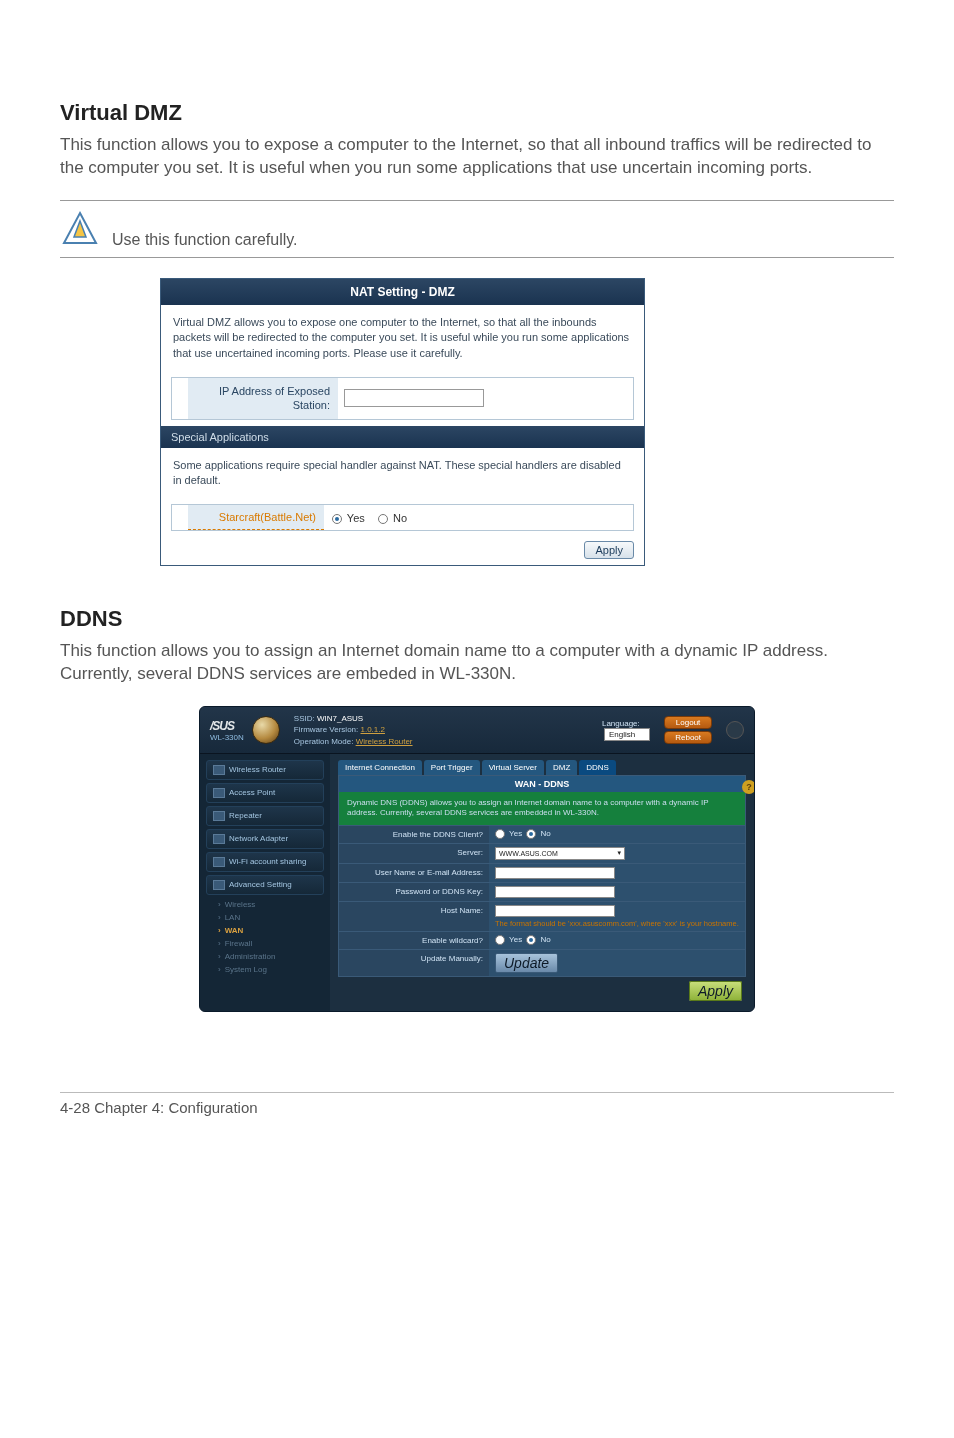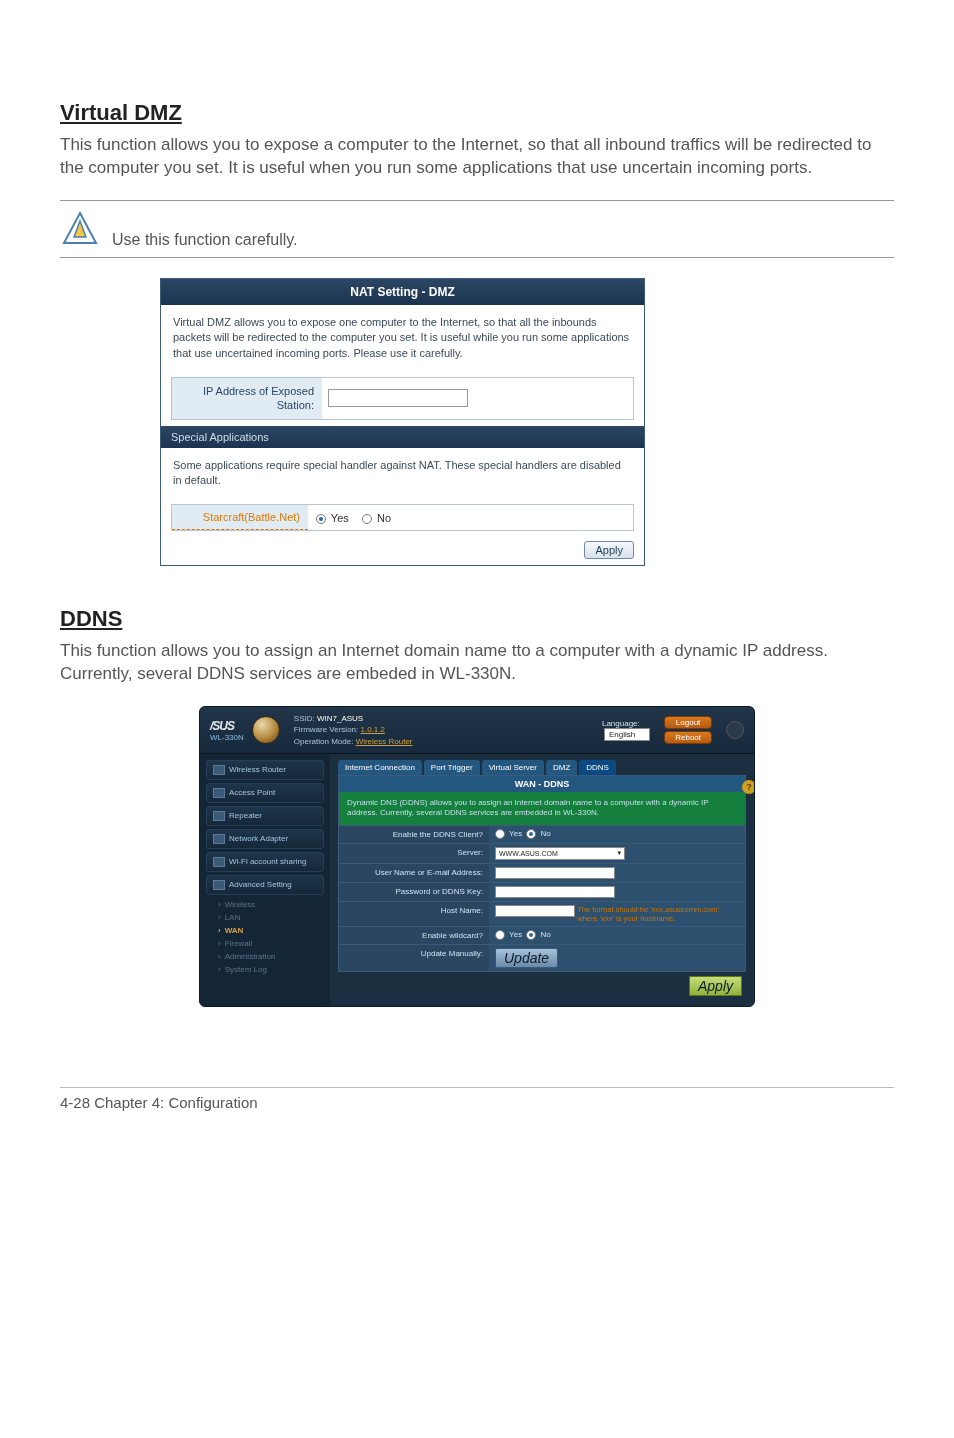--- a/index.html
+++ b/index.html
@@ -9,21 +9,20 @@
     width: 954px;
     margin: 0 auto;
     padding: 100px 60px 40px 60px;
     color: #333;
   }
   .section-heading {
     font-size: 22px;
     font-weight: bold;
     color: #222;
     margin-bottom: 8px;
-    text-decoration: underline;
   }
   .section-desc {
     font-size: 17px;
     color: #555;
     line-height: 1.35;
     margin-bottom: 20px;
   }
   .note-box {
     display: flex;
     align-items: flex-end;
@@ -61,20 +60,21 @@
     padding: 10px 12px;
     font-size: 11px;
     color: #3a4a5a;
     line-height: 1.4;
   }
   .dmz-row {
     border: 1px solid #b5c7d6;
     margin: 6px 10px;
     display: flex;
     align-items: center;
+    padding-left: 16px;
   }
   .dmz-row-label {
     width: 150px;
     background: #e1ebf3;
     color: #2a4662;
     font-size: 11px;
     text-align: right;
     padding: 6px 8px;
     line-height: 1.3;
   }
@@ -495,21 +495,21 @@
             </div>
         </div>
         <div class="ddns-row">
           <div class="ddns-label">Password or DDNS Key:</div>
           <div class="ddns-val">
               <div class="txt-input"></div>
             </div>
         </div>
         <div class="ddns-row">
           <div class="ddns-label">Host Name:</div>
-          <div class="ddns-val" style="align-items:flex-start;gap:2px">
+          <div class="ddns-val" style="flex-direction:column;align-items:flex-start;gap:2px">
             <div class="txt-input"></div>
             <div class="ddns-hint">The format should be 'xxx.asuscomm.com', where 'xxx' is your hostname.</div>
           </div>
         </div>
         <div class="ddns-row">
           <div class="ddns-label">Enable wildcard?</div>
           <div class="ddns-val">
             <label><span class="radio-dot"></span> <span>Yes</span></label>
             <label><span class="radio-dot checked"></span> <span>No</span></label>
           </div>

